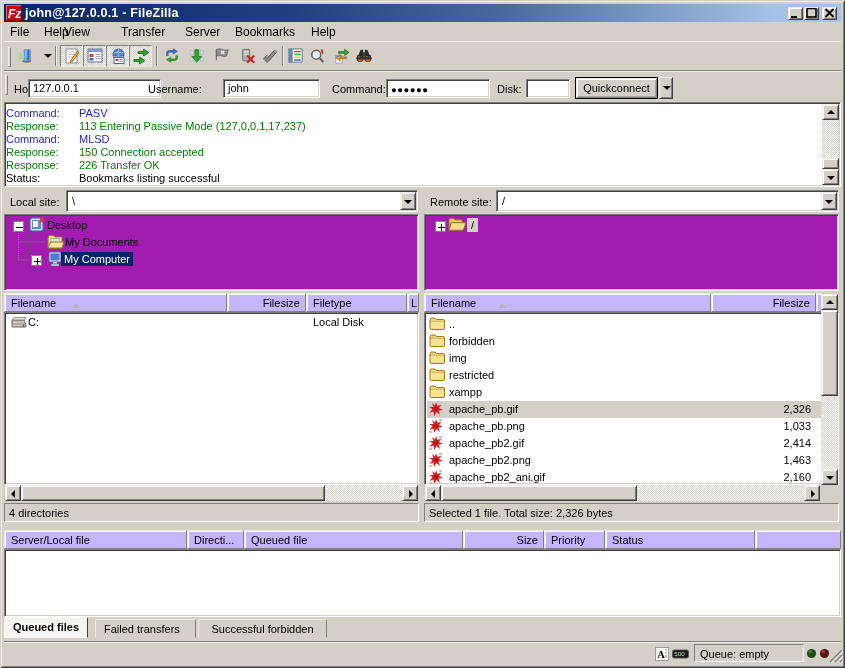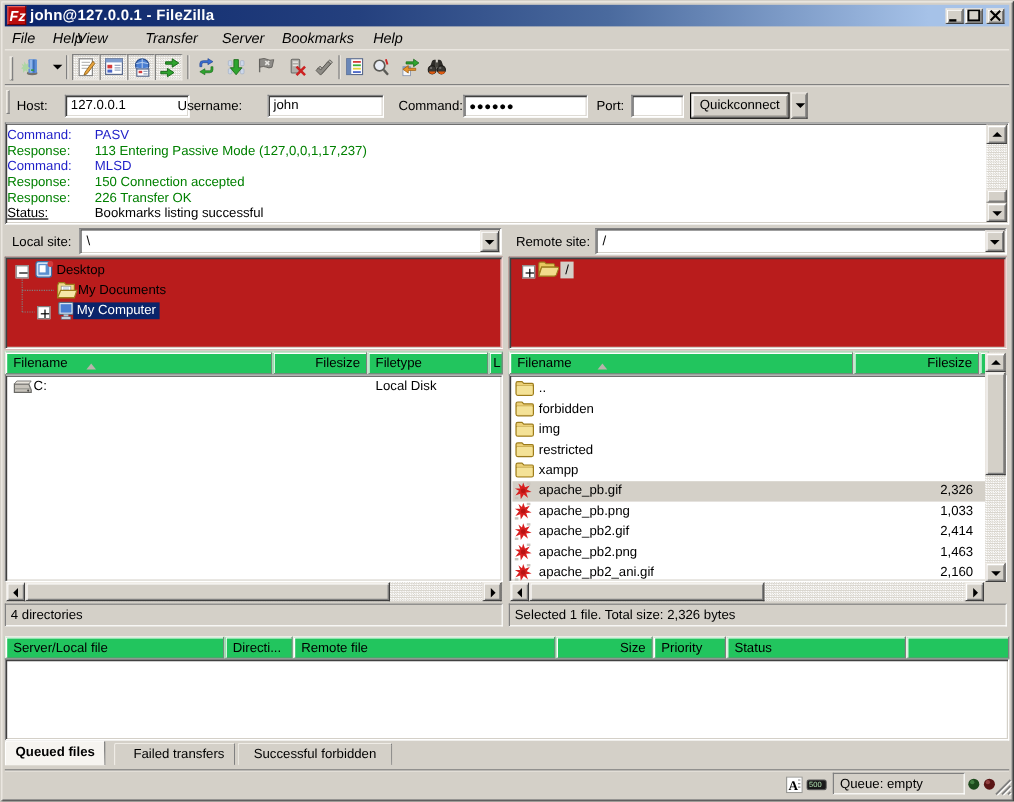--- a/index.html
+++ b/index.html
@@ -13,21 +13,21 @@
 
 
 #titlebar { left:4px; top:4px; width:837px; height:18px;
   background:linear-gradient(to right,#0a246a 0%,#24407e 35%,#4a6a9e 60%,#7e9cc8 78%,#a6c2e8 92%,#a6c2e8 100%); }
 #titletxt { position:absolute; left:21px; top:2px; color:#fff; font-size:12.5px; font-weight:bold; letter-spacing:0.2px; }
 .capbtn { position:absolute; top:3px; width:15px; height:13px; background:#d4d0c8;
   border:1px solid; border-color:#efece6 #404040 #404040 #efece6; box-shadow: inset 1px 1px 0 #fff, inset -1px -1px 0 #808080; }
 
 
 #menubar { left:4px; top:23px; width:837px; height:18px; }
-#menubar span { position:absolute; top:2px; font-size:12px;font-style:italic; }
+#menubar span { position:absolute; top:2px; font-size:12px; }
 
 
 #toolbar { left:4px; top:41px; width:837px; height:29px; border-top:1px solid #efece6; }
 .tbsep { position:absolute; top:4px; width:2px; height:20px; border-left:1px solid #808080; border-right:1px solid #efece6; }
 .grip { position:absolute; top:4px; width:3px; height:20px; border:1px solid; border-color:#efece6 #808080 #808080 #efece6; }
 .ticon { position:absolute; top:6px; width:16px; height:16px; }
 .toggle { position:absolute; top:3px; width:23px; height:22px;
   border:1px solid; border-color:#808080 #efece6 #efece6 #808080;
   background-image: conic-gradient(#fff 0 25%, #d4d0c8 0 50%, #fff 0 75%, #d4d0c8 0);
   background-size:2px 2px; }
@@ -40,45 +40,45 @@
   border:1px solid; border-color:#808080 #fff #fff #808080; box-shadow: inset 1px 1px 0 #404040, inset -1px -1px 0 #d4d0c8;
   padding:2px 0 0 4px; font-size:11px; }
 
 
 #log { left:4px; top:102px; width:837px; height:85px; background:#fff;
   border:1px solid; border-color:#808080 #fff #fff #808080; box-shadow: inset 1px 1px 0 #404040, inset -1px -1px 0 #d4d0c8; }
 .logline { position:absolute; left:1px; white-space:nowrap; }
 .logline b { font-weight:normal; position:absolute; left:73px; }
 .lcmd { color:#1f1fc8; }
 .lresp { color:#008000; }
-.lstat { color:#000;text-decoration:underline; }
+.lstat { color:#000; }
 
 
 .sbv { position:absolute; background: repeating-conic-gradient(#fff 0% 25%, #d6d2ca 25% 50%); background-size:2px 2px; }
 .sbtn { position:absolute; background:#d4d0c8;
   border:1px solid; border-color:#efece6 #404040 #404040 #efece6; box-shadow: inset 1px 1px 0 #fff, inset -1px -1px 0 #808080; }
 .thumb { position:absolute; background:#d4d0c8;
   border:1px solid; border-color:#efece6 #404040 #404040 #efece6; box-shadow: inset 1px 1px 0 #fff, inset -1px -1px 0 #808080; }
 .arr { position:absolute; width:0; height:0; }
 
 
 .pane-label { position:absolute; white-space:nowrap;text-align:right; }
 .combo { position:absolute; background:#fff; border:1px solid; border-color:#808080 #fff #fff #808080; box-shadow: inset 1px 1px 0 #404040, inset -1px -1px 0 #d4d0c8; }
 .combo .cbtn { position:absolute; right:1px; top:1px; width:16px; bottom:1px; background:#d4d0c8;
   border:1px solid; border-color:#efece6 #404040 #404040 #efece6; box-shadow: inset 1px 1px 0 #fff, inset -1px -1px 0 #808080; }
 .downarr { position:absolute; width:0; height:0; border:4px solid transparent; border-top:4px solid #000; }
-.treebox { position:absolute; background:#b91c1c; border:1px solid; border-color:#808080 #fff #fff #808080; box-shadow: inset 1px 1px 0 #404040, inset -1px -1px 0 #d4d0c8; overflow:hidden; }
+.treebox { position:absolute; background:#a21caf; border:1px solid; border-color:#808080 #fff #fff #808080; box-shadow: inset 1px 1px 0 #404040, inset -1px -1px 0 #d4d0c8; overflow:hidden; }
 .pm { position:absolute; width:11px; height:11px; background:#fff; border:1px solid #808080; }
 .pm:before { content:""; position:absolute; left:2px; top:4.5px; width:7px; height:1px; background:#000; }
 .pm.plus:after { content:""; position:absolute; left:4.5px; top:2px; width:1px; height:7px; background:#000; }
 .sel { background:#0a246a; color:#fff; padding:1px 3px; }
 .gsel { background:#d4d0c8; padding:1px 4px; }
 
 
-.hcell { position:absolute; background:#22c55e; border:1px solid; border-color:#efece6 #808080 #808080 #efece6; box-shadow: inset 1px 1px 0 #fff; padding:3px 0 0 6px; height:19px; }
+.hcell { position:absolute; background:#c4b5fd; border:1px solid; border-color:#efece6 #808080 #808080 #efece6; box-shadow: inset 1px 1px 0 #fff; padding:3px 0 0 6px; height:19px; }
 .hcell.r { text-align:right; padding-right:5px; }
 .listbox { position:absolute; background:#fff; border:1px solid; border-color:#808080 #fff #fff #808080; box-shadow: inset 1px 1px 0 #404040, inset -1px -1px 0 #d4d0c8; }
 .frow { position:absolute; white-space:nowrap; }
 .fsize { position:absolute; text-align:right; }
 .sortarr { position:absolute; width:0; height:0; border:4px solid transparent; border-bottom:5px solid #b8b4ac; }
 
 
 .ministat { position:absolute; background:#d4d0c8; border:1px solid; border-color:#808080 #fff #fff #808080; padding:3px 0 0 4px; }
 
 
@@ -233,26 +233,26 @@
     <path d="M10.2 12.5 A 3.4 3.4 0 0 0 16.8 12.5 Z" fill="#e05a10"></path>
     <circle cx="3.6" cy="9.2" r="1.1" fill="#6a6864"></circle>
     <circle cx="12.2" cy="9.2" r="1.1" fill="#6a6864"></circle>
     <rect x="7.5" y="4" width="3" height="5" fill="#46443e"></rect>
   </svg>
 </div>
 
 <div class="abs" id="quickbar">
   <div class="grip" style="left:1px"></div>
   <span class="qlabel" style="left:10px;top:12px">Host:</span>
-  <div class="qinput" style="left:50px;width:104px">127.0.0.1</div>
+  <div class="qinput" style="left:24px;width:133px">127.0.0.1</div>
   <span class="qlabel" style="left:144px">Username:</span>
   <div class="qinput" style="left:219px;width:97px">john</div>
   <span class="qlabel" style="left:328px">Command:</span>
   <div class="qinput" style="left:382px;width:104px;letter-spacing:0.5px;font-size:9.5px;padding-top:4px">●●●●●●</div>
-  <span class="qlabel" style="left:493px">Port:</span>
+  <span class="qlabel" style="left:493px">Disk:</span>
   <div class="qinput" style="left:522px;width:44px"></div>
   <div class="abs" style="left:571px;top:6px;width:83px;height:22px;background:#d4d0c8;border:1px solid #000;box-shadow: inset 1px 1px 0 #efece6, inset -1px -1px 0 #808080, inset 2px 2px 0 #fff, inset -2px -2px 0 #a8a49c; text-align:center;padding-top:4px">Quickconnect</div>
   <div class="abs btn3d" style="left:655px;top:6px;width:14px;height:22px">
       <div class="downarr" style="left:3px;top:8px"></div>
     </div>
 </div>
 
 <div class="abs" id="log">
   <div class="logline lcmd" style="top:4px">Command:<b>PASV</b></div>
   <div class="logline lresp" style="top:17px">Response:<b>113 Entering Passive Mode (127,0,0,1,17,237)</b></div>
@@ -449,29 +449,29 @@
   <div class="sbtn" style="left:804px;top:485px;width:16px;height:16px">
       <div class="arr" style="left:6px;top:4px;border:4px solid transparent;border-left:4px solid #000;border-right:none"></div>
     </div>
 
   <div class="ministat" style="left:424px;top:503px;width:415px;height:19px">Selected 1 file. Total size: 2,326 bytes</div>
 </div>
 
 <div class="abs" id="queue">
   <div class="hcell" style="left:4px;top:530px;width:183px">Server/Local file</div>
   <div class="hcell" style="left:187px;top:530px;width:57px">Directi...</div>
-  <div class="hcell" style="left:244px;top:530px;width:219px">Remote file</div>
+  <div class="hcell" style="left:244px;top:530px;width:219px">Queued file</div>
   <div class="hcell r" style="left:463px;top:530px;width:81px">Size</div>
   <div class="hcell" style="left:544px;top:530px;width:61px">Priority</div>
   <div class="hcell" style="left:605px;top:530px;width:150px">Status</div>
   <div class="hcell" style="left:755px;top:530px;width:86px"></div>
   <div class="listbox" style="left:4px;top:549px;width:837px;height:68px"></div>
 
   <div class="tab active" style="left:4px;top:617px">Queued files</div>
-  <div class="tab" style="left:95px;top:619px;width:101px;text-align:right">Failed transfers</div>
+  <div class="tab" style="left:95px;top:619px;width:101px;text-align:left">Failed transfers</div>
   <div class="tab" style="left:198px;top:619px;width:129px;text-align:center">Successful forbidden</div>
 </div>
 
 <div class="abs" id="statusbar">
   <svg class="abs" style="left:651px;top:5px" width="14" height="14" viewBox="0 0 14 14">
     <rect x="0.5" y="0.5" width="13" height="13" fill="#fff" stroke="#9a9a96"></rect>
     <text x="2" y="11" font-size="11" font-weight="bold" fill="#000" font-family="Liberation Serif">A</text>
     <path d="M10 3 h2 M10 6 h2 M10 9 h2" stroke="#888"></path>
   </svg>
   <svg class="abs" style="left:668px;top:7px" width="17" height="10" viewBox="0 0 19 10">

